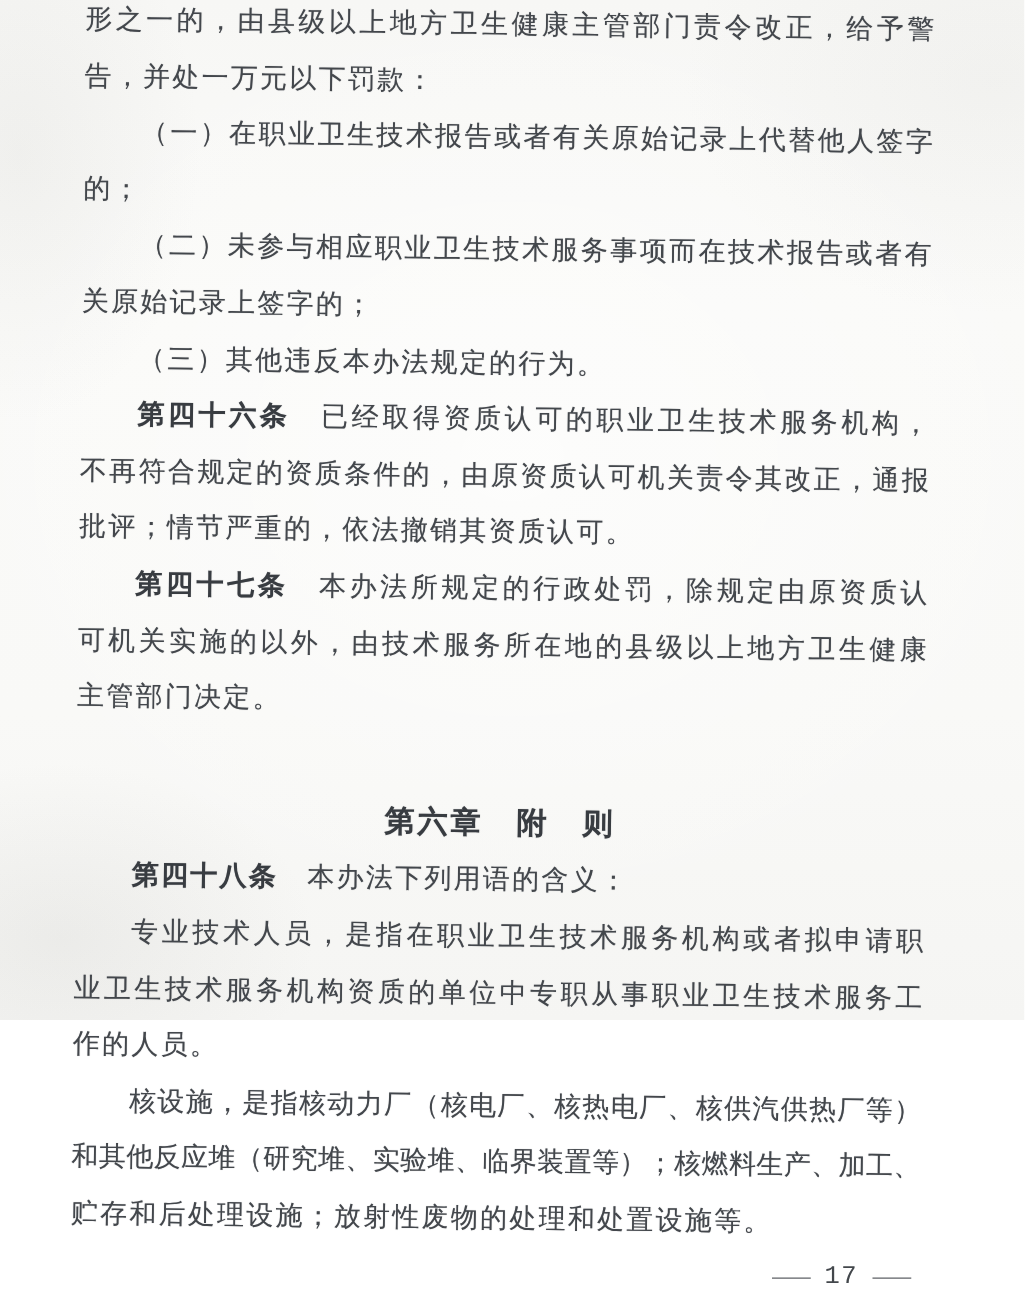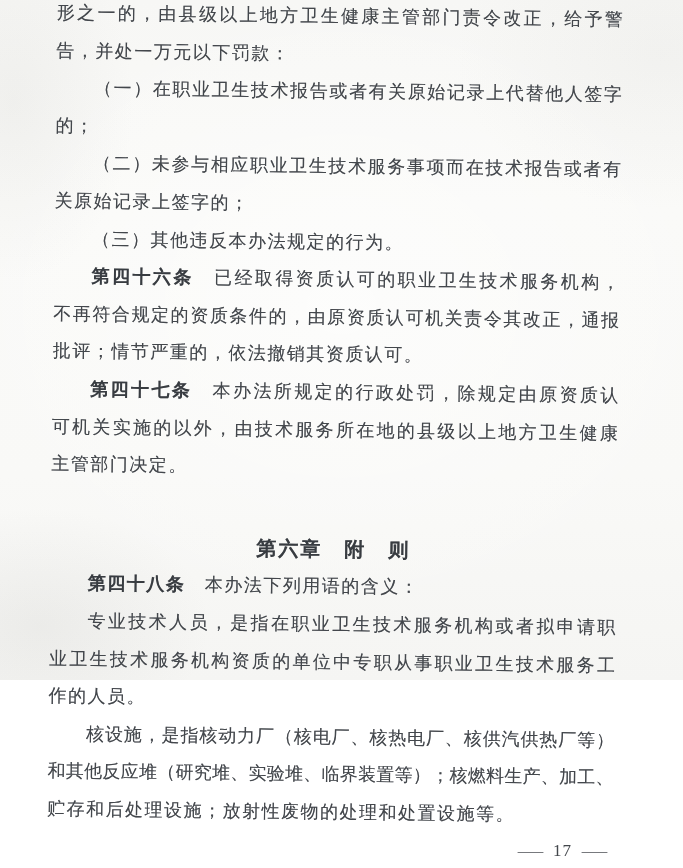--- a/index.html
+++ b/index.html
@@ -66,21 +66,21 @@
     align-items: center;
     gap: 14px;
     font-size: 17px;
     color: var(--ink, #4a4f55);
   }
   .footer .dash {
     display: inline-block;
     transform: scaleX(1.5);
     opacity: 0.85;
   }
-  .footer .num { letter-spacing: 1px; }
+  .footer .num { letter-spacing: 1px; font-family: Liberation Mono, monospace; }
 </style>
 </head>
 <body>
 
 <div class="page">
   <div class="content">
       <div class="line justify">形之一的，由县级以上地方卫生健康主管部门责令改正，给予警</div>
       <div class="line">告，并处一万元以下罚款：</div>
       <div class="line justify indent">（一）在职业卫生技术报告或者有关原始记录上代替他人签字</div>
       <div class="line">的；</div>

